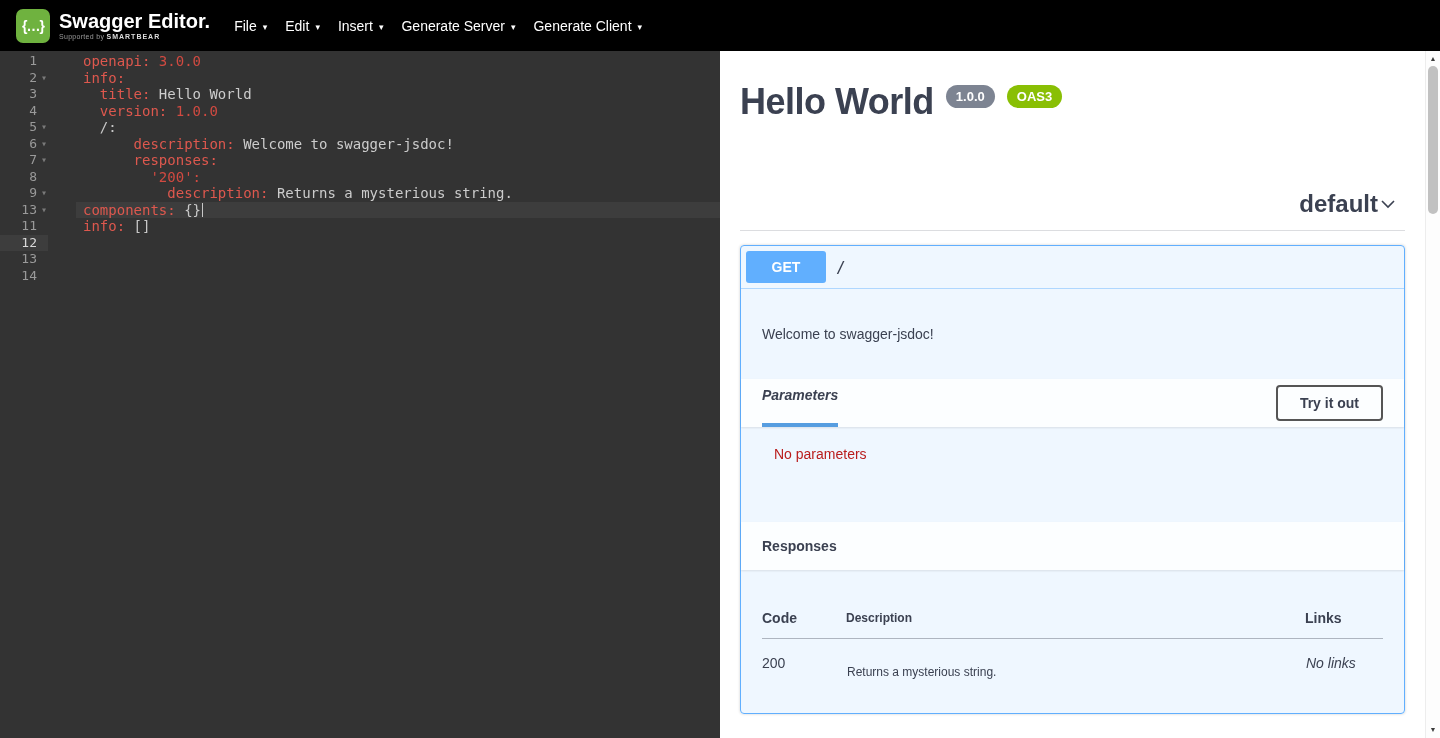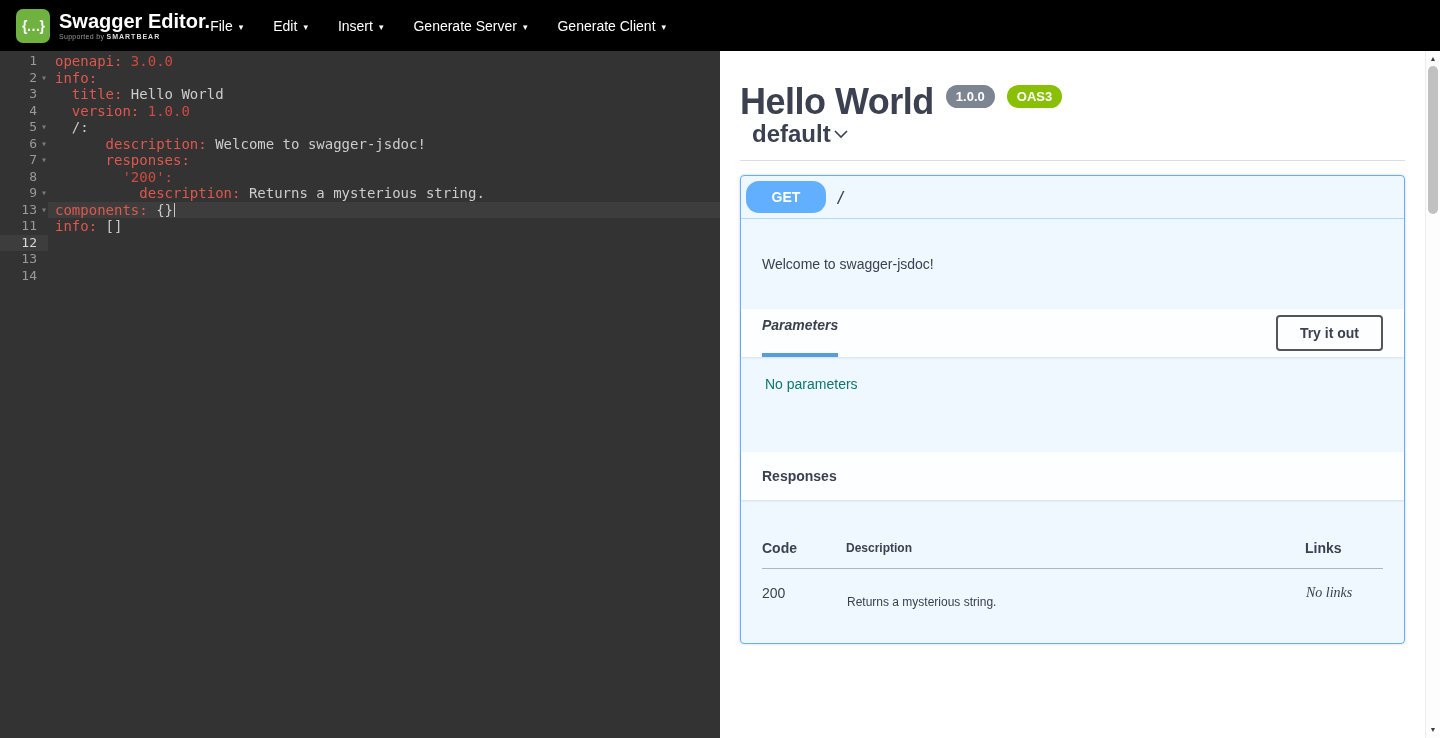--- a/index.html
+++ b/index.html
@@ -20,21 +20,21 @@
   .logo-icon {
     width: 34px; height: 34px; border-radius: 7px;
     background: #6fb23f; color: #fff;
     display: flex; align-items: center; justify-content: center;
     font-weight: bold; font-size: 14px; letter-spacing: -1px;
   }
   .brand-text { display: flex; flex-direction: column; line-height: 1; }
   .brand-title { color: #ffffff; font-size: 20px; font-weight: bold; }
   .brand-sub { color: #9a9a9a; font-size: 7px; margin-top: 2px; letter-spacing: .3px; }
   .brand-sub b { color: #dddddd; letter-spacing: 1px; }
-  .menubar { display: flex; gap: 30px; justify-content: space-between; }
+  .menubar { display: flex; margin-left: 24px; gap: 18px; justify-content: space-between; }
   .menu-item {
     color: #ffffff; font-size: 14px;
     display: flex; align-items: center; gap: 6px; cursor: pointer;
   }
   .menu-item .caret { font-size: 9px; position: relative; top: 1px; }
 
   
   .main { display: flex; height: 687px; }
 
   
@@ -49,21 +49,21 @@
   .gutter-line {
     position: relative; height: 16.5px;
     text-align: right; padding-right: 11px; color: #9a9a9a;
   }
   .gutter-line.active { background: #3d3d3d; color: #d8d8d8; }
   .gutter-line .fold {
     position: absolute; right: 1px; top: 0;
     color: #7a7a7a; font-size: 10px;
   }
   .code { flex: 1; }
-  .code-line { height: 16.5px; padding-left: 7px; white-space: pre; color: #c8c8c8; }
+  .code-line { height: 16.5px; padding-left: 7px; white-space: pre; color: #c8c8c8; margin-left: 28px; }
   .code-line.active { background: #3d3d3d; }
   .tk-key { color: #de584e; }
   .tk-val { color: #d14a41; }
   .tk-str { color: #cccccc; }
   .tk-plain { color: #c8c8c8; }
   .cursor {
     display: inline-block; width: 1px; height: 14px;
     background: #c8c8c8; vertical-align: -2px; margin-left: 1px;
   }
 
@@ -78,71 +78,71 @@
     line-height: 1; letter-spacing: -.5px;
   }
   .badge {
     display: inline-block; border-radius: 57px; padding: 4px 10px;
     color: #ffffff; font-size: 13px; font-weight: bold; margin-top: 1px;
   }
   .badge.ver { background: #7d8492; }
   .badge.oas { background: #89bf04; }
 
   .tag-row {
-    display: flex; justify-content: flex-start;
+    margin-top: 70px; display: flex; justify-content: flex-end;
     align-items: center; padding-bottom: 12px;
     border-bottom: 1px solid rgba(59,65,81,.18);
   }
   .tag-name { font-size: 24px; font-weight: bold; color: #3b4151; padding-left: 12px; }
   .chevron { margin-right: 7px; cursor: pointer; }
 
   .opblock {
     margin-top: 14px; border: 1px solid #61affe; border-radius: 4px;
     background: rgba(97,175,254,.1); box-shadow: 0 0 3px rgba(0,0,0,.19);
   }
   .opblock-summary {
     display: flex; align-items: center; gap: 10px; padding: 5px;
     border-bottom: 1px solid rgba(97,175,254,.45); cursor: pointer;
   }
   .method-badge {
     width: 80px; text-align: center; background: #61affe; color: #ffffff;
-    font-weight: bold; font-size: 14px; padding: 8px 0; border-radius: 13px;
+    font-weight: bold; font-size: 14px; padding: 8px 0; border-radius: 3px;
   }
   .op-path { font-family: "DejaVu Sans Mono", monospace; font-size: 16px; color: #3b4151; }
   .op-description { padding: 37px 21px; font-size: 14px; color: #3b4151; }
 
   .section-header {
     height: 48px; background: rgba(255,255,255,.8);
     display: flex; align-items: center; justify-content: space-between;
     padding: 0 21px; box-shadow: 0 1px 2px rgba(0,0,0,.1);
   }
   .tab-item {
     align-self: flex-end; font-size: 14px; font-weight: bold; color: #3b4151;
     padding-bottom: 20px; border-bottom: 4px solid #569de0; cursor: pointer; font-style: italic;
   }
   .try-btn {
     background: transparent; border: 2px solid #555555; border-radius: 4px;
     padding: 8px 22px; font-size: 14px; font-weight: 600; color: #3b4151;
     font-family: "Liberation Sans", sans-serif; cursor: pointer;
   }
-  .no-params { padding: 19px 24px 60px; font-size: 14px; color: #0f766e; }
+  .no-params { padding: 19px 33px 60px; font-size: 14px; color: #b91c1c; }
   .resp-label { font-size: 14px; font-weight: bold; color: #3b4151; text-align: right; }
 
   .responses-area { padding: 40px 21px 0; }
   .responses-area table { width: 100%; border-collapse: collapse; }
   .responses-area th {
     text-align: left; font-weight: bold; color: #3b4151;
     padding: 0 0 12px; border-bottom: 1px solid rgba(59,65,81,.2);
     font-size: 12px;
   }
   th.col-0 { width: 84px; font-size: 14px; }
   th.col-2 { width: 78px; font-size: 14px; }
   td.td-code  { font-size: 14px; padding: 16px 0 42px; vertical-align: top; }
   td.td-desc  { font-size: 12px; padding-top: 26px; vertical-align: top; }
-  td.td-links { font-size: 14px; font-style: italic; padding-top: 16px; vertical-align: top; font-family: Liberation Serif, serif; }
+  td.td-links { font-size: 14px; font-style: italic; padding-top: 16px; vertical-align: top; }
 
   
   .scrollbar {
     width: 15px; flex: none; position: relative;
     background: #fdfdfd; border-left: 1px solid #ededed;
   }
   .sb-arrow {
     position: absolute; left: 0; width: 100%; text-align: center;
     font-size: 7px; color: #3c3c3c; line-height: 10px;
   }

